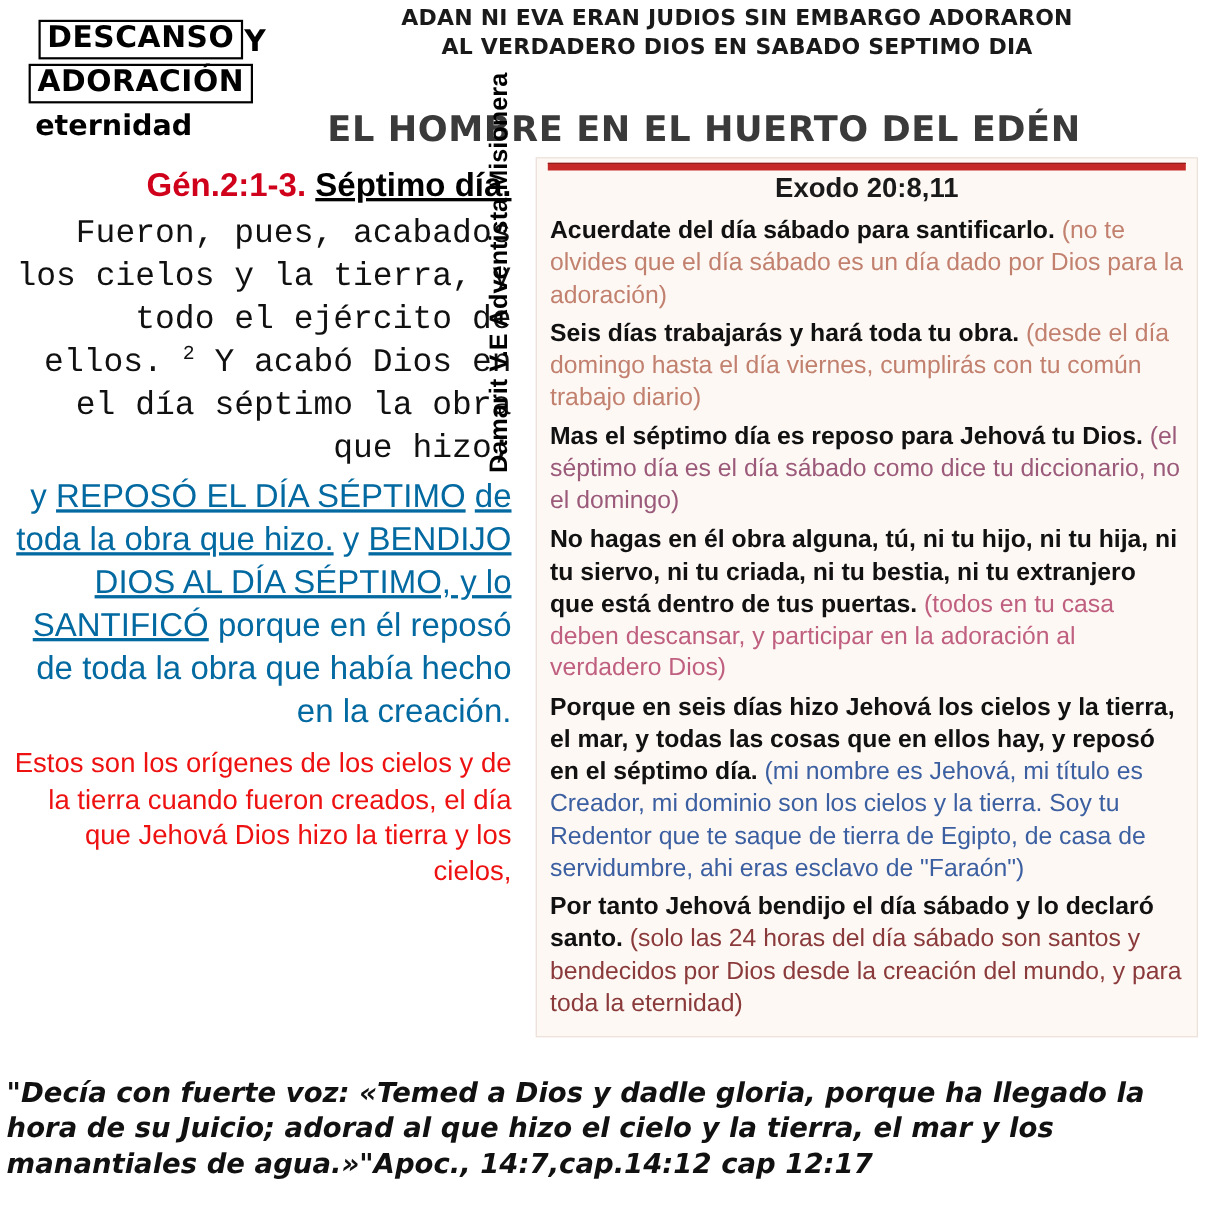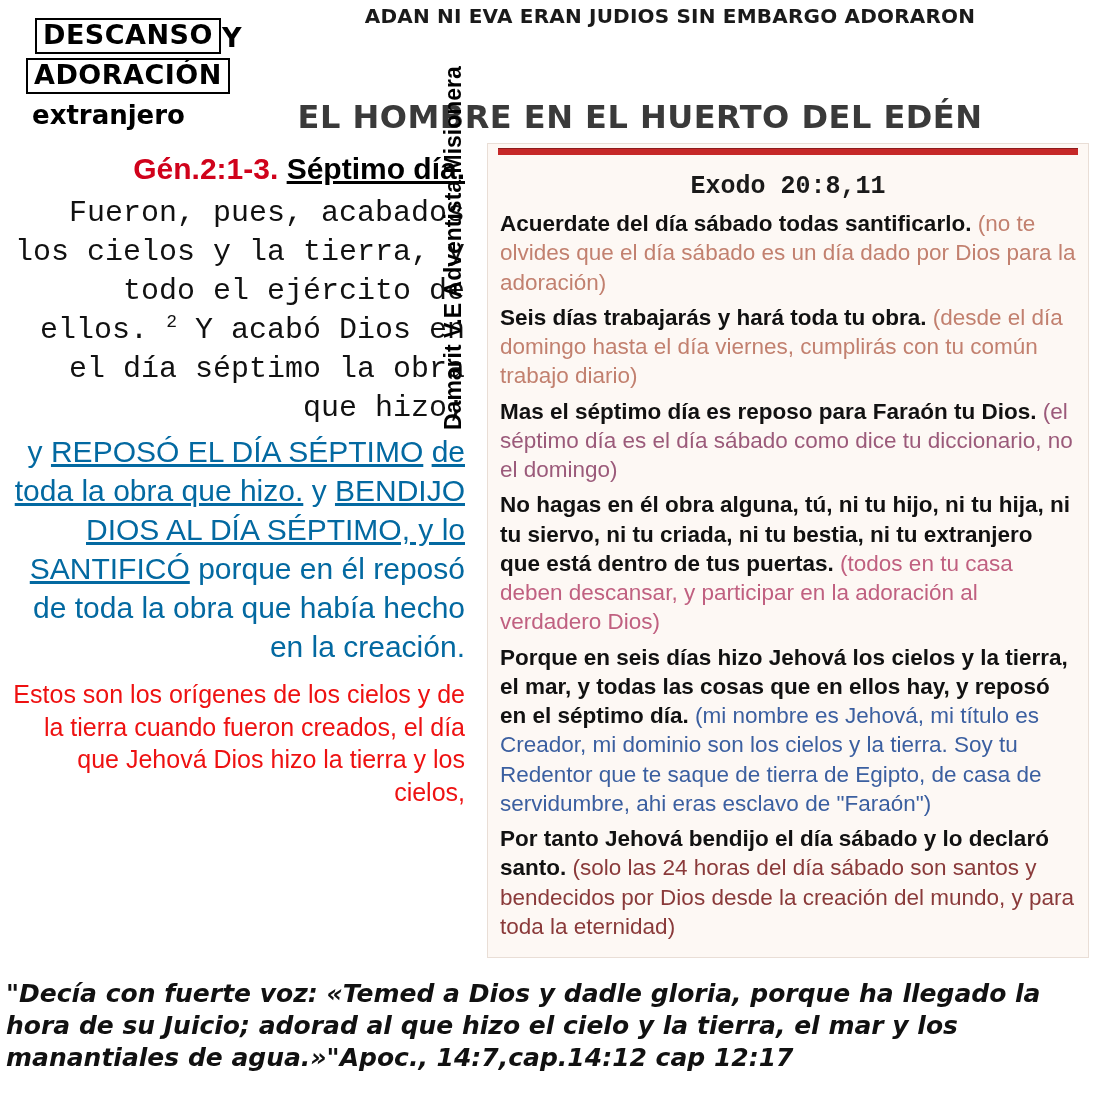--- a/index.html
+++ b/index.html
@@ -168,22 +168,22 @@
     height: 6px;
     background: #c62828;
     margin: 4px 10px 2px 10px;
     border-top: 1px solid #8d1c1c;
   }
   .rp-ref {
     text-align: center;
     font-weight: bold;
     font-size: 25px;
     color: #1a1a1a;
-    font-family: Liberation Mono, monospace;
-    margin: 17px 0 8px 0;
+    font-family: Liberation Sans, sans-serif;
+    margin: 2px 0 8px 0;
   }
   .rp-body {
     padding: 0 12px 10px 12px;
     font-size: 22.5px;
     line-height: 1.30;
     font-family: "Liberation Sans", sans-serif;
   }
   .rp-body p { margin: 0 0 6px 0; }
   .t-black { color: #111; font-weight: bold; }
   .t-rose { color: #c2806f; }
@@ -210,26 +210,27 @@
   }
 </style>
 </head>
 <body>
 
 <div class="page">
 
   <div class="hdr-left">
     <div class="hdr-box b1">DESCANSO</div>
     <div class="hdr-box b2">ADORACIÓN</div>
-    <div class="hdr-verdadera">extranjero</div>
+    <div class="hdr-verdadera">eternidad</div>
   </div>
   <div class="hdr-y">Y</div>
 
   <div class="hdr-top-lines">
     <div>ADAN NI EVA ERAN JUDIOS SIN EMBARGO ADORARON</div>
+    <div>AL VERDADERO DIOS EN SABADO SEPTIMO DIA</div>
   </div>
 
   <div class="hdr-title">EL HOMBRE EN EL HUERTO DEL EDÉN</div>
 
   <div class="left-col">
     <div class="ref-line">
       <span class="ref-red">Gén.2:1-3.</span>
       <span class="ref-black">Séptimo día.</span>
     </div>
 
@@ -250,23 +251,23 @@
 
     <div class="red-block">Estos son los orígenes de los cielos y de la tierra cuando fueron creados, el día que Jehová Dios hizo la tierra y los cielos,</div>
   </div>
 
   <div class="vertical-credit">Damarit V.E Adventista Misionera</div>
 
   <div class="right-panel">
     <div class="rp-rule"></div>
     <div class="rp-ref">Exodo 20:8,11</div>
     <div class="rp-body" id="commandment-body">
-        <p><span class="t-black">Acuerdate del día sábado todas santificarlo.</span><span class="t-rose"> (no te olvides que el día sábado es un día dado por Dios para la adoración)</span></p>
+        <p><span class="t-black">Acuerdate del día sábado para santificarlo.</span><span class="t-rose"> (no te olvides que el día sábado es un día dado por Dios para la adoración)</span></p>
         <p><span class="t-black">Seis días trabajarás y hará toda tu obra.</span><span class="t-rose"> (desde el día domingo hasta el día viernes, cumplirás con tu común trabajo diario)</span></p>
-        <p><span class="t-black">Mas el séptimo día es reposo para Faraón tu Dios.</span><span class="t-plum"> (el séptimo día es el día sábado como dice tu diccionario, no el domingo)</span></p>
+        <p><span class="t-black">Mas el séptimo día es reposo para Jehová tu Dios.</span><span class="t-plum"> (el séptimo día es el día sábado como dice tu diccionario, no el domingo)</span></p>
         <p><span class="t-black">No hagas en él obra alguna, tú, ni tu hijo, ni tu hija, ni tu siervo, ni tu criada, ni tu bestia, ni tu extranjero que está dentro de tus puertas.</span><span class="t-pink"> (todos en tu casa deben descansar, y participar en la adoración al verdadero Dios)</span></p>
         <p><span class="t-black">Porque en seis días hizo Jehová los cielos y la tierra, el mar, y todas las cosas que en ellos hay, y reposó en el séptimo día.</span><span class="t-blue"> (mi nombre es Jehová, mi título es Creador, mi dominio son los cielos y la tierra. Soy tu Redentor que te saque de tierra de Egipto, de casa de servidumbre, ahi eras esclavo de "Faraón")</span></p>
         <p><span class="t-black">Por tanto Jehová bendijo el día sábado y lo declaró santo.</span><span class="t-maroon"> (solo las 24 horas del día sábado son santos y bendecidos por Dios desde la creación del mundo, y para toda la eternidad)</span></p>
       </div>
   </div>
 
   <div class="footer">"Decía con fuerte voz: «Temed a Dios y dadle gloria, porque ha llegado la hora de su Juicio; adorad al que hizo el cielo y la tierra, el mar y los manantiales de agua.»"Apoc., 14:7,cap.14:12 cap 12:17</div>
 
 </div>
 

